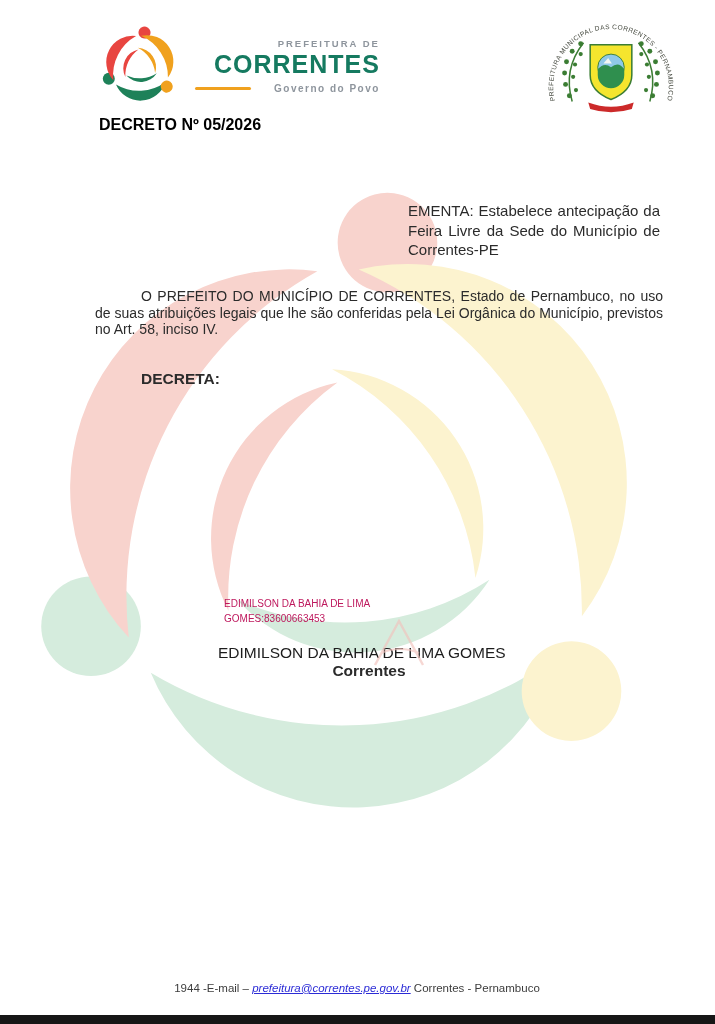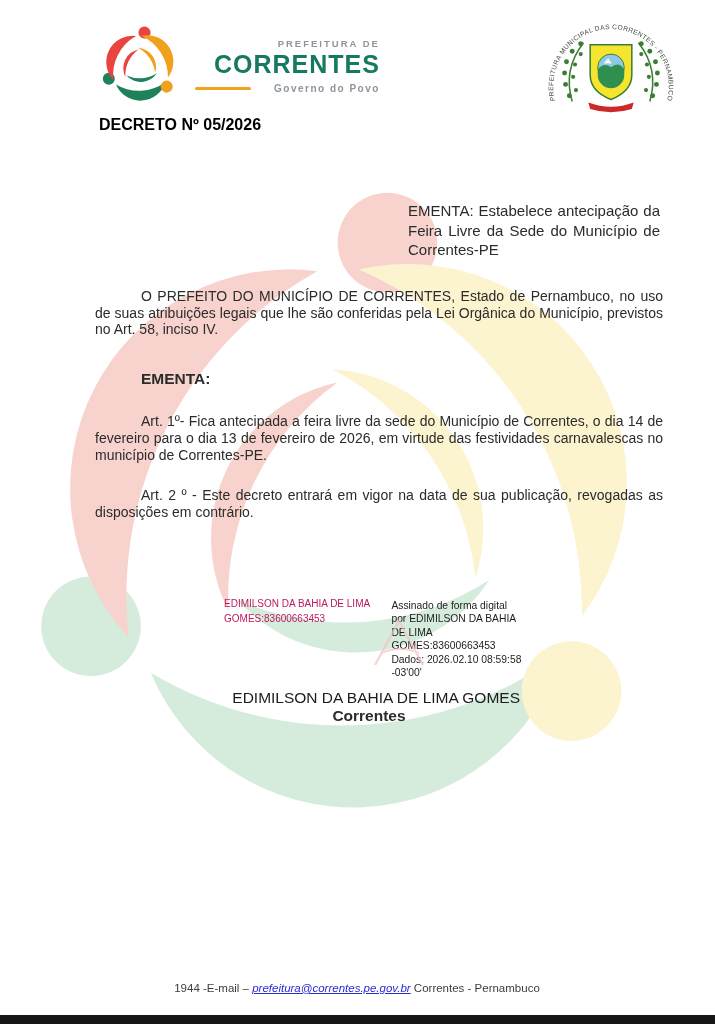--- a/index.html
+++ b/index.html
@@ -28,21 +28,21 @@
   .decreta{position:absolute;left:141px;top:370px;font-size:15.5px;font-weight:bold;z-index:2;}
   .art1{top:413px;line-height:1.22;}
   .art2{top:487px;line-height:1.22;}
   .dateline{position:absolute;left:263px;top:570px;font-size:15px;z-index:2;}
   
   .sig{position:absolute;left:224px;top:597px;width:300px;z-index:2;}
   .sig-stamp{display:flex;gap:6px;}
   .sig-stamp-name{width:168px;font-size:10px;line-height:1.45;color:#be185d;}
   .sig-stamp-details{width:138px;font-size:10.3px;line-height:1.3;color:#1c1c1c;padding-top:2px;position:relative;}
   .sig-flourish{position:absolute;left:-22px;top:18px;width:62px;height:56px;opacity:.65;}
-  .sig-name{margin-top:10px;text-align:right;font-size:15.5px;color:#1c1c1c;width:302px;margin-left:-6px;}
+  .sig-name{margin-top:18px;text-align:left;font-size:15.5px;color:#1c1c1c;width:302px;margin-left:-6px;}
   .sig-role{text-align:center;font-size:15.5px;font-weight:bold;width:302px;margin-left:-6px;}
   
   .footer{position:absolute;left:37px;top:962px;width:640px;text-align:center;font-size:11.5px;line-height:1.55;color:#3c3c3c;z-index:2;}
   .footer a{color:#2b2bd6;text-decoration:underline;font-style:italic;}
   .bottombar{position:absolute;left:0;bottom:0;width:715px;height:9px;background:#161616;z-index:3;}
   b{font-weight:normal;}
 </style>
 </head>
 <body>
 
@@ -139,37 +139,34 @@
 
     <path d="M 51,97 q 24,9 48,0 l -2,7 q -22,7 -44,0 Z" fill="#cc2a2a"></path>
   </svg>
 
   <div class="title">DECRETO Nº 05/2026</div>
 
   <div class="ementa"><b>EMENTA</b><span>: Estabelece antecipação da Feira Livre da Sede do Município de Correntes-PE</span></div>
 
   <div class="para p1 indent"><b>O PREFEITO DO MUNICÍPIO DE CORRENTES</b><span>, Estado de Pernambuco, no uso de suas atribuições legais que lhe são conferidas pela Lei Orgânica do Município, previstos no Art. 58, inciso IV.</span></div>
 
-  <div class="decreta">EMENTA:</div>
+  <div class="decreta">DECRETA:</div>
 
-  <div class="para art1 indent"><span>Art. 1º- Fica antecipada a feira livre da sede do Município de Correntes, o dia 14 de fevereiro para o dia </span><b>13 de fevereiro de 2026</b><span>, em virtude das festividades carnavalescas no município de Correntes-PE.</span></div>
 
-  <div class="para art2 indent">Art. 2 º - Este decreto entrará em vigor na data de sua publicação, revogadas as disposições em contrário.</div>
 
 
   <div class="sig">
     <div class="sig-stamp">
       <div class="sig-stamp-name">EDIMILSON DA BAHIA DE LIMA GOMES:83600663453</div>
       <div class="sig-stamp-details">
         <svg class="sig-flourish" viewBox="0 0 62 56" aria-hidden="true">
           <path d="M 6,50 L 30,6 L 54,50" fill="none" stroke="#f2c3bd" stroke-width="2.5"></path>
           <path d="M 12,38 Q 31,30 50,38" fill="none" stroke="#f2c3bd" stroke-width="2"></path>
         </svg>
-        <span>Assinado de forma digital por EDIMILSON DA BAHIA DE LIMA GOMES:83600663453</span><br>
-        <span>Dados: 2026.02.10 08:59:58 -03'00'</span>
+        <br>
       </div>
     </div>
     <div class="sig-name">EDIMILSON DA BAHIA DE LIMA GOMES</div>
     <div class="sig-role">Correntes</div>
   </div>
 
   <div class="footer">
     <br>
     <span>1944 -E-mail – </span><a href="#">prefeitura@correntes.pe.gov.br</a><span> Correntes - Pernambuco</span>
   </div>

